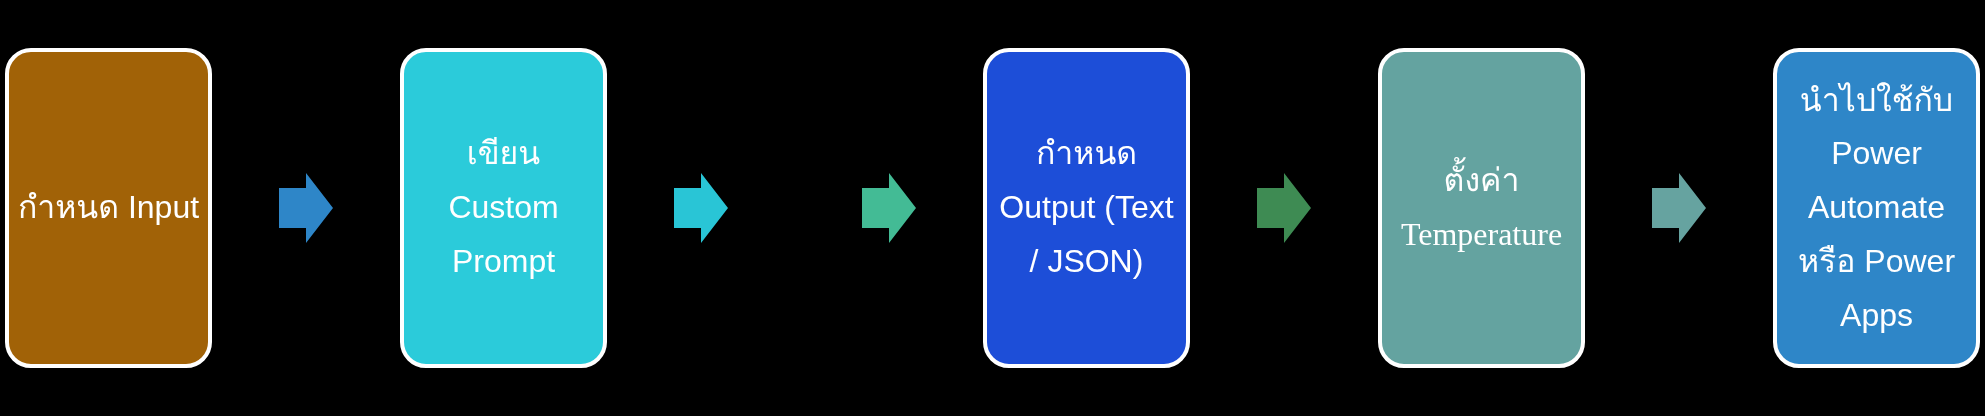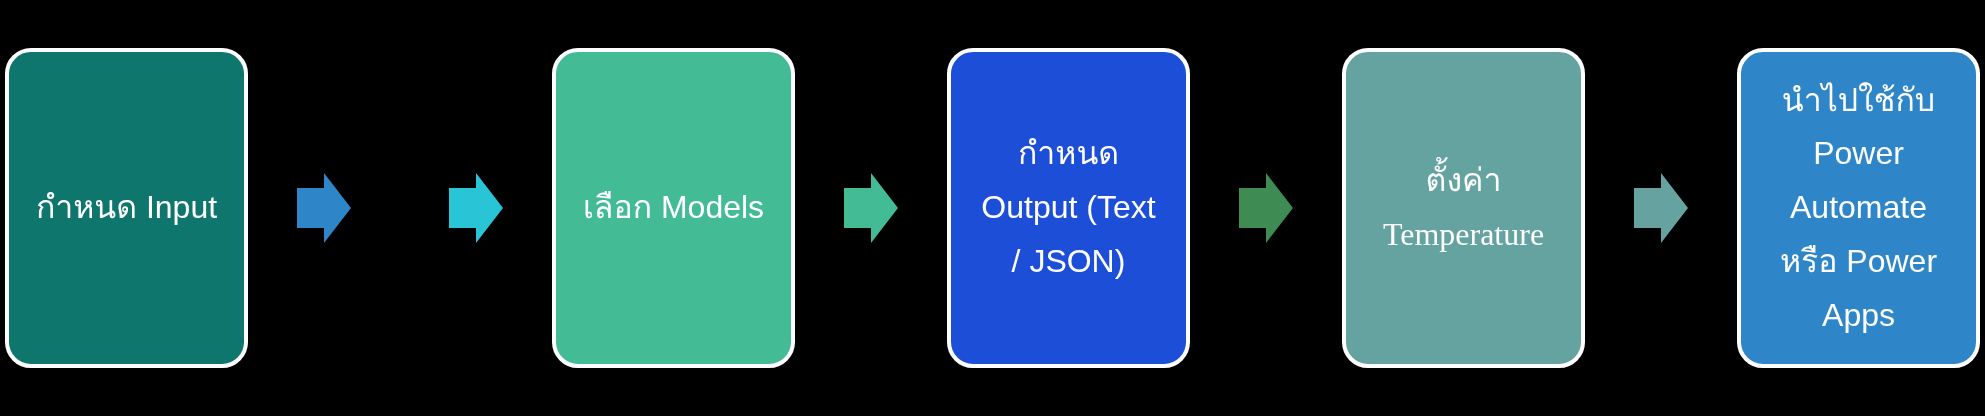--- a/index.html
+++ b/index.html
@@ -15,21 +15,21 @@
   }
   .flow {
     display: flex;
     align-items: center;
     height: 416px;
     padding: 0 5px;
     box-sizing: border-box;
   }
   .step {
     flex: none;
-    width: 243px;
+    width: 207px;
     height: 320px;
     box-sizing: border-box;
     border: 4px solid #ffffff;
     border-radius: 26px;
     display: flex;
     align-items: center;
     justify-content: center;
     text-align: center;
     color: #ffffff;
     font-size: 32px;
@@ -46,40 +46,41 @@
   }
   .arrow-wrap svg {
     display: block;
   }
 </style>
 </head>
 <body style="background: rgb(0, 0, 0);">
 
 <div class="flow">
 
-  <div class="step" style="background: #0f766e;">
+  <div class="step" style="background: #a16207;">
     <span>กำหนด Input</span>
   </div>
 
   <div class="arrow-wrap">
     <svg width="54" height="70" viewBox="0 0 54 70">
       <polygon points="0,15 27,15 27,0 54,35 27,70 27,55 0,55" fill="#2E86C8"></polygon>
     </svg>
   </div>
 
+  <div class="step" style="background: rgb(43, 203, 218);">
+    <span>เขียน Custom
+Prompt</span>
+  </div>
 
   <div class="arrow-wrap">
     <svg width="54" height="70" viewBox="0 0 54 70">
       <polygon points="0,15 27,15 27,0 54,35 27,70 27,55 0,55" fill="#29C5D6"></polygon>
     </svg>
   </div>
 
-  <div class="step" style="background: rgb(67, 187, 149);">
-    <span>เลือก Models</span>
-  </div>
 
   <div class="arrow-wrap">
     <svg width="54" height="70" viewBox="0 0 54 70">
       <polygon points="0,15 27,15 27,0 54,35 27,70 27,55 0,55" fill="#43BB95"></polygon>
     </svg>
   </div>
 
   <div class="step" style="background: #1d4ed8;">
     <span>กำหนด
 Output (Text

